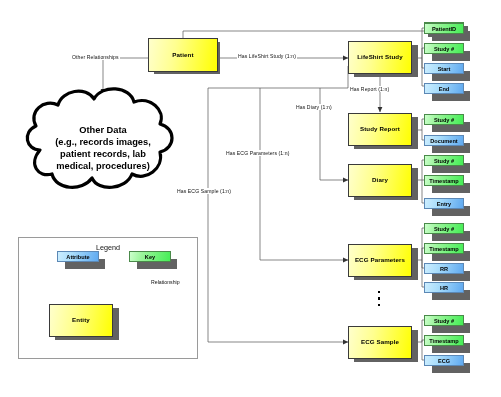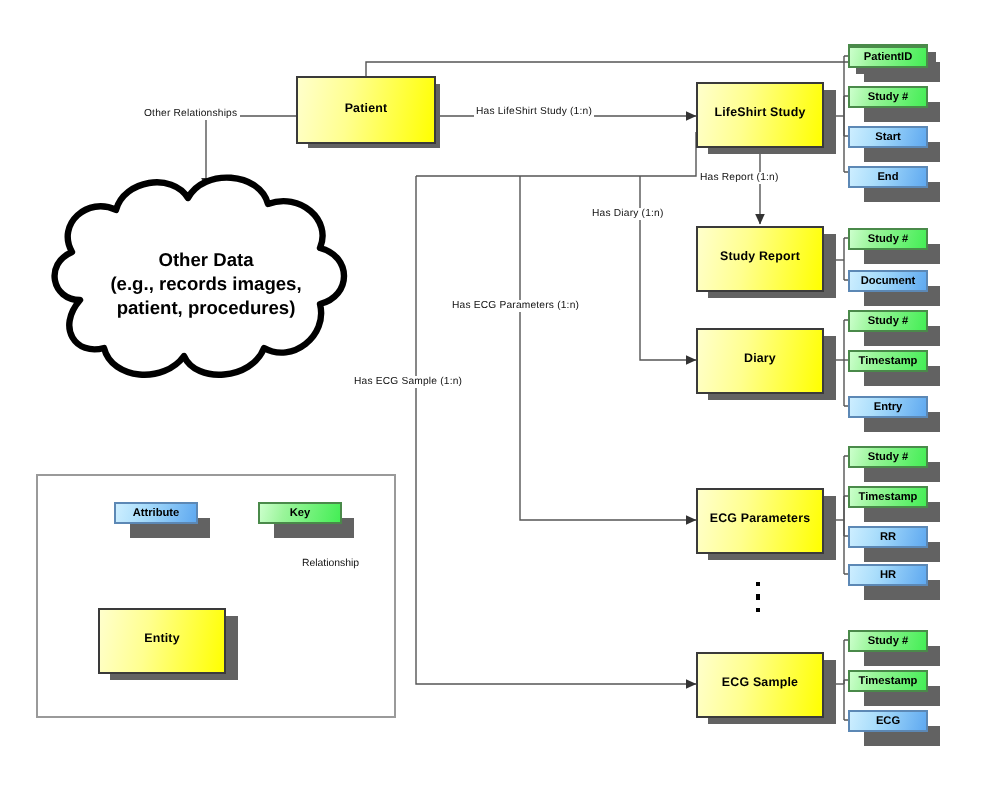--- a/index.html
+++ b/index.html
@@ -121,21 +121,22 @@
                C164,168 146,182 132,174
                C126,190 98,192 92,178
                C82,192 56,190 52,174
                C38,178 28,164 40,150 Z" fill="#ffffff" stroke="#000000" stroke-width="3.2" stroke-linejoin="round"></path>
     </g>
   </svg>
 
   <div id="cloudtext">
     <div>Other Data</div>
     <div>(e.g., records images,</div>
-    <div>patient, procedures)</div>
+    <div>patient records, lab</div>
+    <div>medical, procedures)</div>
   </div>
 
   <div class="shadow" style="left:154px;top:42px;width:66px;height:32px;"></div>
   <div class="entity" style="left:148px;top:38px;width:70px;height:34px;">Patient</div>
 
   <div class="shadow" style="left:354px;top:45px;width:64px;height:32px;"></div>
   <div class="entity" style="left:348px;top:41px;width:64px;height:33px;">LifeShirt Study</div>
 
   <div class="shadow" style="left:354px;top:117px;width:64px;height:32px;"></div>
   <div class="entity" style="left:348px;top:113px;width:64px;height:33px;">Study Report</div>
@@ -207,20 +208,21 @@
   <div class="elabel" style="left:225px;top:150px;">Has ECG Parameters (1:n)</div>
   <div class="elabel" style="left:176px;top:188px;">Has ECG Sample (1:n)</div>
 
   <div class="dots">
     <i></i>
       <i></i>
       <i></i>
   </div>
 
   <div id="legend">
+    <div id="legend-title">Legend</div>
 
     <div class="shadow" style="left:46px;top:21px;width:40px;height:10px;"></div>
     <div class="attrbox" style="left:38px;top:13px;width:42px;height:11px;">Attribute</div>
 
     <div class="shadow" style="left:118px;top:21px;width:40px;height:10px;"></div>
     <div class="keybox" style="left:110px;top:13px;width:42px;height:11px;">Key</div>
 
     <div class="shadow" style="left:36px;top:70px;width:64px;height:32px;"></div>
     <div class="entity" style="left:30px;top:66px;width:64px;height:33px;">Entity</div>
 

